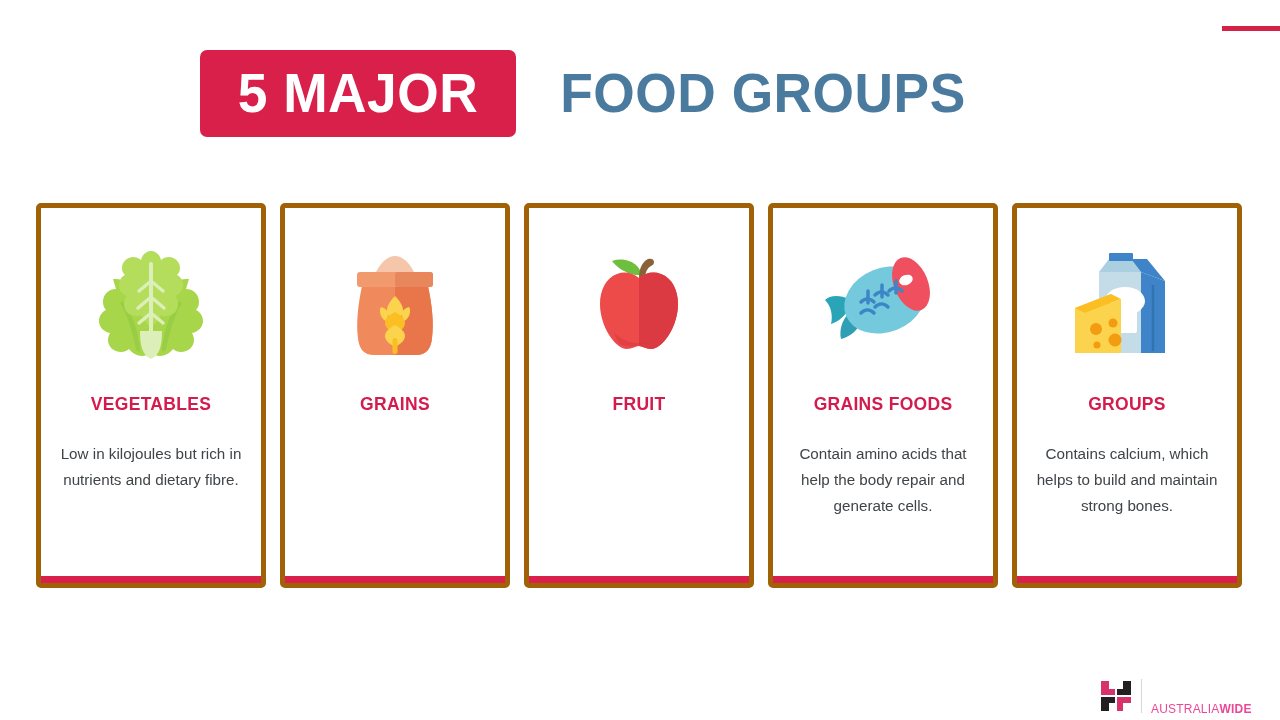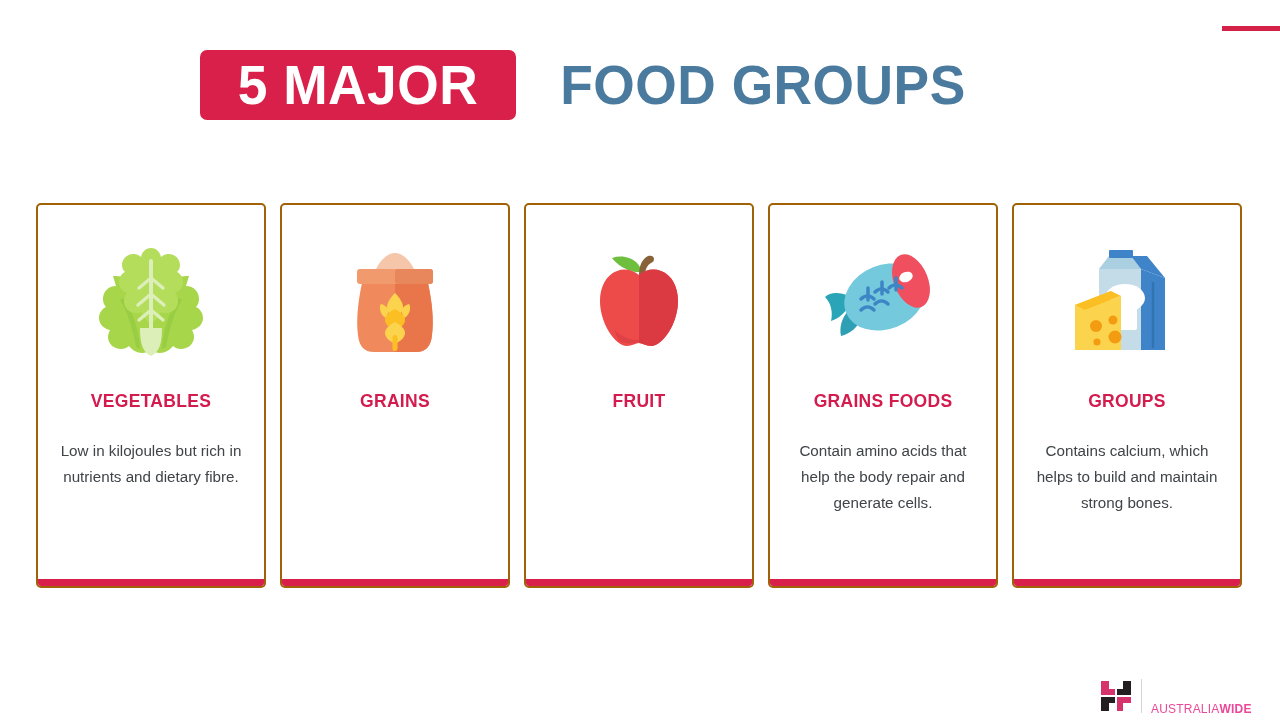--- a/index.html
+++ b/index.html
@@ -29,21 +29,21 @@
   .header {
     position: absolute;
     top: 50px;
     left: 200px;
     display: flex;
     align-items: center;
   }
   .title-badge {
     background: #d9204a;
     border-radius: 7px;
-    height: 70px;
+    height: 87px;
     display: flex;
     align-items: center;
     justify-content: flex-end;
     padding: 0 34px;
     box-sizing: border-box;
   }
   .title-badge-text {
     color: #ffffff;
     font-size: 55px;
     font-weight: bold;
@@ -70,21 +70,21 @@
     top: 203px;
     left: 36px;
     width: 1208px;
     display: flex;
     gap: 14px;
   }
   .card {
     width: 230px;
     height: 385px;
     background: #ffffff;
-    border: 2px solid #a16207;
+    border: 5px solid #a16207;
     border-radius: 5px;
     box-sizing: border-box;
     display: flex;
     flex-direction: column;
     align-items: center;
     position: relative;
     overflow: hidden;
   }
   .card-icon {
     height: 150px;

